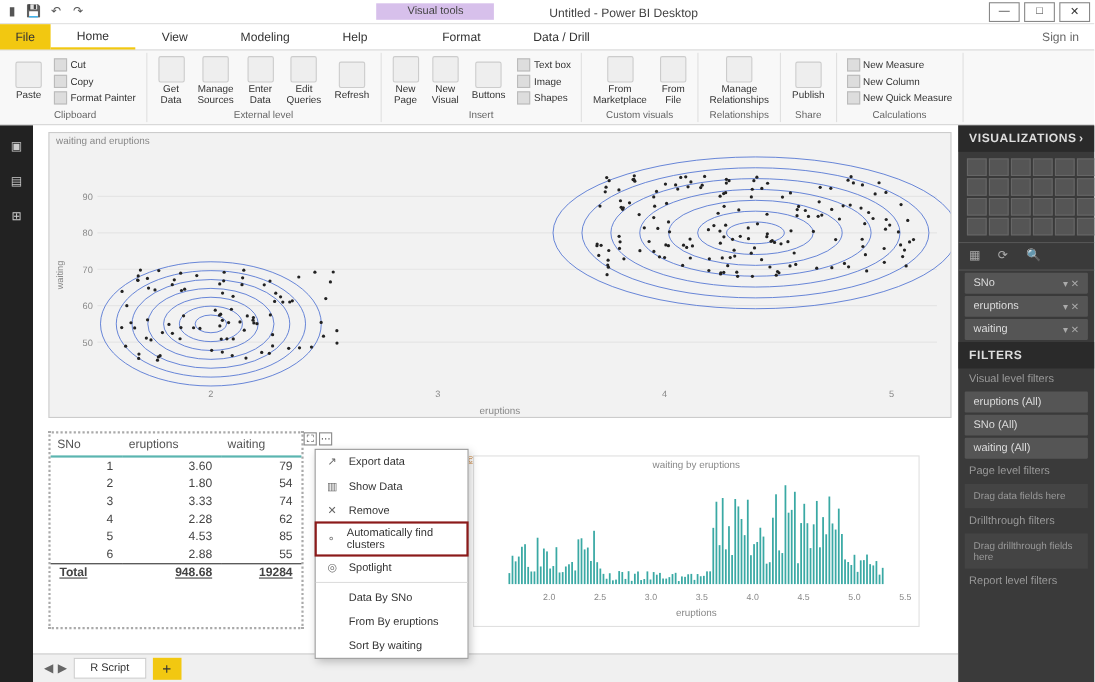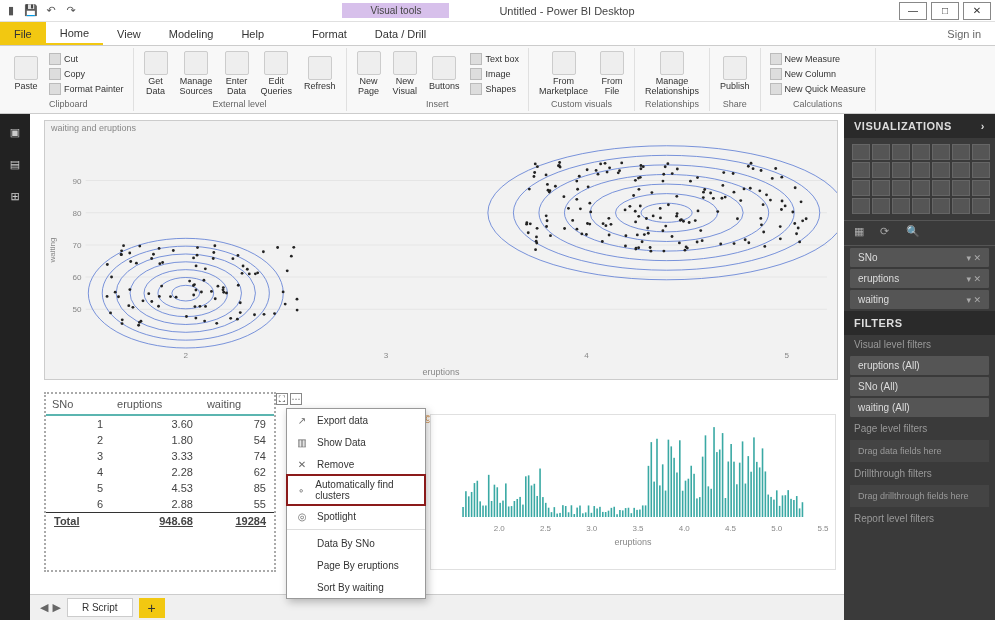--- a/index.html
+++ b/index.html
@@ -1,27 +1,27 @@
 <!DOCTYPE html>
 <html><head>
 <meta charset="utf-8">
 <style>
 * { margin: 0; padding: 0; box-sizing: border-box; font-family: "Segoe UI", Arial, sans-serif; }
 body { width: 995px; height: 620px; overflow: hidden; background: #fff; position: relative; font-size: 11px; color: #333; }
 .titlebar { height: 22px; display: flex; align-items: center; padding: 0 4px; border-bottom: 1px solid #e0e0e0; }
 .titlebar .qat { display: flex; gap: 6px; align-items: center; }
 .titlebar .qat span { width: 14px; height: 14px; display: flex; align-items: center; justify-content: center; color: #555; }
-.titlebar .centered { flex: 1; display: flex; justify-content: center; align-items: center; gap: 50px; }
+.titlebar .centered { flex: 1; display: flex; justify-content: center; align-items: flex-end; gap: 50px; }
 .titlebar .vtools { background: #d7c0eb; padding: 2px 28px; font-size: 10px; color: #444; }
 .titlebar .title { font-size: 11px; color: #444; }
 .titlebar .wincontrols { display: flex; gap: 4px; }
 .titlebar .wincontrols span { width: 28px; height: 18px; border: 1px solid #888; display: flex; align-items: center; justify-content: center; font-size: 10px; }
 .tabs { height: 24px; display: flex; align-items: stretch; border-bottom: 1px solid #ccc; }
 .tabs .file { background: #f2c811; padding: 0 14px; display: flex; align-items: center; font-size: 11px; }
-.tabs .tab { padding: 0 14px; display: flex; align-items: center; font-size: 11px; cursor: pointer; }
+.tabs .tab { padding: 0 24px; display: flex; align-items: center; font-size: 11px; cursor: pointer; }
 .tabs .tab.active { border-bottom: 2px solid #f2c811; }
 .tabs .spacer { flex: 1; }
 .tabs .signin { padding: 0 14px; display: flex; align-items: center; color: #666; }
 .ribbon { height: 68px; background: #f8f8f8; border-bottom: 1px solid #ccc; display: flex; align-items: stretch; padding: 2px 4px; }
 .ribbon .group { display: flex; flex-direction: column; align-items: center; border-right: 1px solid #e0e0e0; padding: 0 6px; }
 .ribbon .group .items { flex: 1; display: flex; align-items: center; gap: 4px; }
 .ribbon .group .label { font-size: 9px; color: #666; padding-bottom: 2px; }
 .ribbon .btn-big { display: flex; flex-direction: column; align-items: center; gap: 2px; padding: 2px 4px; cursor: pointer; }
 .ribbon .btn-big .ico { width: 24px; height: 24px; background: #eee; border: 1px solid #ccc; border-radius: 2px; }
 .ribbon .btn-big .lbl { font-size: 9px; text-align: center; line-height: 1.1; white-space: pre; }
@@ -29,21 +29,21 @@
 .ribbon .btn-small { display: flex; align-items: center; gap: 3px; font-size: 9px; padding: 1px 3px; cursor: pointer; white-space: nowrap; }
 .ribbon .btn-small .ico-s { width: 12px; height: 12px; background: #ddd; border: 1px solid #bbb; }
 .workspace { position: absolute; top: 114px; bottom: 0; left: 0; right: 0; display: flex; }
 .leftrail { width: 30px; background: #222; display: flex; flex-direction: column; align-items: center; padding-top: 8px; gap: 12px; }
 .leftrail .railbtn { width: 20px; height: 20px; color: #ccc; display: flex; align-items: center; justify-content: center; cursor: pointer; }
 .canvas { flex: 1; background: #fff; position: relative; overflow: hidden; }
 .sheettabs { position: absolute; bottom: 0; left: 0; right: 0; height: 26px; background: #f0f0f0; border-top: 1px solid #ccc; display: flex; align-items: center; gap: 6px; padding-left: 10px; }
 .sheettabs .arrows { display: flex; gap: 4px; color: #666; }
 .sheettabs .sheet { background: #fff; border: 1px solid #ccc; padding: 3px 14px; font-size: 10px; }
 .sheettabs .add { background: #f2c811; width: 26px; height: 20px; display: flex; align-items: center; justify-content: center; font-size: 14px; }
-.rightpane { width: 151px; background: #3a3a3a; color: #ddd; display: flex; flex-direction: column; overflow: hidden; }
+.rightpane { width: 124px; background: #3a3a3a; color: #ddd; display: flex; flex-direction: column; overflow: hidden; }
 .rightpane .hdr { background: #2a2a2a; padding: 6px 10px; font-weight: 600; font-size: 11px; letter-spacing: 0.5px; display: flex; justify-content: space-between; align-items: center; }
 .rightpane .vizgrid { display: grid; grid-template-columns: repeat(7, 18px); gap: 2px; padding: 6px 8px; }
 .rightpane .vizgrid .vizico { width: 18px; height: 16px; background: #555; border: 1px solid #666; }
 .rightpane .toolrow { display: flex; gap: 10px; padding: 4px 10px; border-top: 1px solid #555; border-bottom: 1px solid #555; }
 .rightpane .toolrow span { width: 16px; height: 16px; color: #aaa; }
 .rightpane .section-label { font-size: 10px; color: #999; padding: 4px 10px; }
 .rightpane .field-well { background: #555; margin: 2px 6px; padding: 4px 8px; font-size: 10px; display: flex; justify-content: space-between; align-items: center; border-radius: 1px; }
 .rightpane .field-well .x { color: #aaa; font-size: 9px; }
 .rightpane .dragwell { background: #444; margin: 2px 6px; padding: 6px 8px; font-size: 9px; color: #999; }
 
@@ -622,31 +622,32 @@
           <span class="mico">◎</span>
           <span>Spotlight</span>
         </div>
       <div class="sep"></div>
       <div class="mrow">
           <span class="mico"></span>
           <span>Data By SNo</span>
         </div>
       <div class="mrow">
           <span class="mico"></span>
-          <span>Page By eruptions</span>
+          <span>From By eruptions</span>
         </div>
       <div class="mrow">
           <span class="mico"></span>
           <span>Sort By waiting</span>
         </div>
     </div>
 
     <div class="watermark">©tutorialgateway.org</div>
 
     <div class="column-chart">
+      <div class="cctitle">waiting by eruptions</div>
       <svg viewBox="0 0 400 120" id="column-svg">
           <text x="66.25" y="116" text-anchor="middle" font-size="8" fill="#888">2.0</text>
           <text x="112.5" y="116" text-anchor="middle" font-size="8" fill="#888">2.5</text>
           <text x="158.75" y="116" text-anchor="middle" font-size="8" fill="#888">3.0</text>
           <text x="205" y="116" text-anchor="middle" font-size="8" fill="#888">3.5</text>
           <text x="251.25" y="116" text-anchor="middle" font-size="8" fill="#888">4.0</text>
           <text x="297.5" y="116" text-anchor="middle" font-size="8" fill="#888">4.5</text>
           <text x="343.75" y="116" text-anchor="middle" font-size="8" fill="#888">5.0</text>
           <text x="390" y="116" text-anchor="middle" font-size="8" fill="#888">5.5</text>
           <rect x="29.250000000000007" width="1.6" y="91.99906083568887" height="10.00093916431113" fill="#3aa9a4"></rect>

